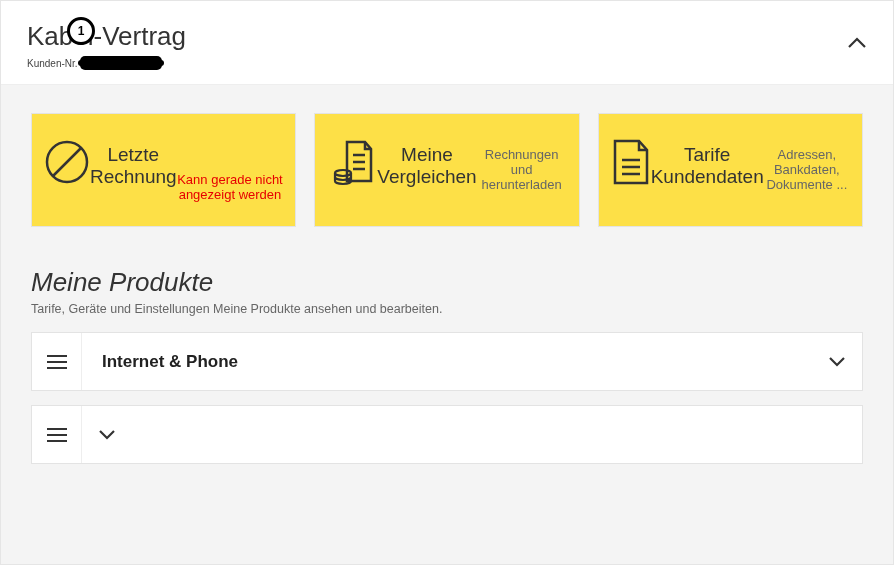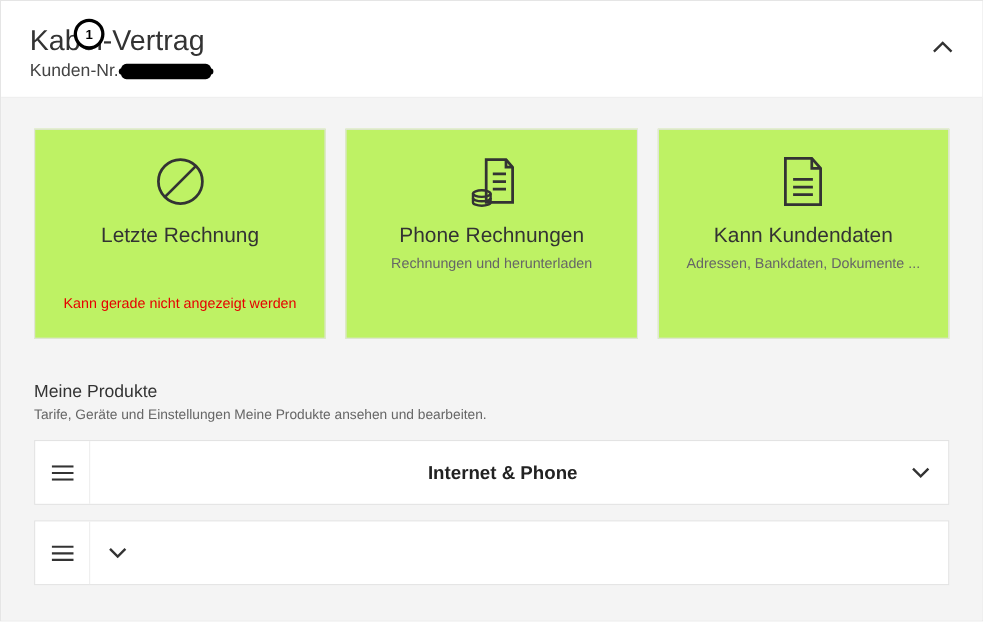--- a/index.html
+++ b/index.html
@@ -32,21 +32,21 @@
     flex-direction: column;
     position: relative;
   }
   .page-title {
     font-size: 26px;
     font-weight: 400;
     color: #333333;
     line-height: 1.2;
   }
   .customer-line {
-    font-size: 16px;
+    font-size: 10px;
     color: #444444;
     margin-top: 4px;
     display: flex;
     align-items: center;
   }
   .redacted {
     display: inline-block;
     width: 82px;
     height: 14px;
     background: #000000;
@@ -94,25 +94,25 @@
     padding: 28px 30px 24px 30px;
     display: flex;
     flex-direction: column;
   }
   .cards-row {
     display: flex;
     gap: 18px;
   }
   .info-card {
     flex: 1;
-    background: #bef264;
+    background: #fde047;
     border: 1px solid #e3e3e3;
     padding: 22px 12px 24px 12px;
     display: flex;
-    flex-direction: column;
+    flex-direction: row;
     align-items: center;
     text-align: center;
     cursor: pointer;
   }
   .card-icon {
     height: 50px;
     display: flex;
     align-items: center;
     justify-content: center;
     margin-bottom: 14px;
@@ -130,23 +130,24 @@
   }
   .card-sub.error {
     color: #e60000;
     margin-top: 36px;
   }
   
   .section {
     margin-top: 40px;
   }
   .section-title {
-    font-size: 16px;
+    font-size: 26px;
     font-weight: 400;
     color: #333333;
+    font-style: italic;
   }
   .section-sub {
     font-size: 12.5px;
     color: #666666;
     margin-top: 4px;
   }
   .accordion-list {
     margin-top: 16px;
     display: flex;
     flex-direction: column;
@@ -168,21 +169,20 @@
     justify-content: center;
     border-right: 1px solid #eeeeee;
   }
   .accordion-handle svg { display: block; }
   .accordion-label {
     flex: 1;
     padding-left: 20px;
     font-size: 17px;
     font-weight: 700;
     color: #222222;
-    text-align: center;
   }
   .accordion-chevron {
     width: 50px;
     display: flex;
     align-items: center;
     justify-content: center;
   }
   .accordion-chevron svg { display: block; }
 </style>
 </head>
@@ -229,35 +229,35 @@
             <path d="M20 5 H38 L44 12 V44 H20 Z" fill="none" stroke="#333" stroke-width="2.5"></path>
             <path d="M38 5 V12 H44" fill="none" stroke="#333" stroke-width="2.5"></path>
             <line x1="26" y1="18" x2="38" y2="18" stroke="#333" stroke-width="2.5"></line>
             <line x1="26" y1="25" x2="38" y2="25" stroke="#333" stroke-width="2.5"></line>
             <line x1="26" y1="32" x2="38" y2="32" stroke="#333" stroke-width="2.5"></line>
             <ellipse cx="16" cy="36" rx="8" ry="3" fill="none" stroke="#333" stroke-width="2.2"></ellipse>
             <path d="M8 36 V40 A8 3 0 0 0 24 40 V36" fill="none" stroke="#333" stroke-width="2.2"></path>
             <path d="M8 40 V44 A8 3 0 0 0 24 44 V40" fill="none" stroke="#333" stroke-width="2.2"></path>
           </svg>
         </div>
-        <div class="card-title">Phone Rechnungen</div>
+        <div class="card-title">Meine Vergleichen</div>
         <div class="card-sub">Rechnungen und herunterladen</div>
       </div>
 
       <div class="info-card">
         <div class="card-icon">
           <svg width="40" height="48" viewBox="0 0 40 48">
             <path d="M4 3 H28 L36 12 V45 H4 Z" fill="none" stroke="#333" stroke-width="2.5"></path>
             <path d="M28 3 V12 H36" fill="none" stroke="#333" stroke-width="2.5"></path>
             <line x1="11" y1="22" x2="29" y2="22" stroke="#333" stroke-width="2.5"></line>
             <line x1="11" y1="29" x2="29" y2="29" stroke="#333" stroke-width="2.5"></line>
             <line x1="11" y1="36" x2="29" y2="36" stroke="#333" stroke-width="2.5"></line>
           </svg>
         </div>
-        <div class="card-title">Kann Kundendaten</div>
+        <div class="card-title">Tarife Kundendaten</div>
         <div class="card-sub">Adressen, Bankdaten, Dokumente ...</div>
       </div>
 
     </div>
 
     <div class="section">
       <h2 class="section-title">Meine Produkte</h2>
       <div class="section-sub">Tarife, Geräte und Einstellungen Meine Produkte ansehen und bearbeiten.</div>
 
       <div class="accordion-list">

